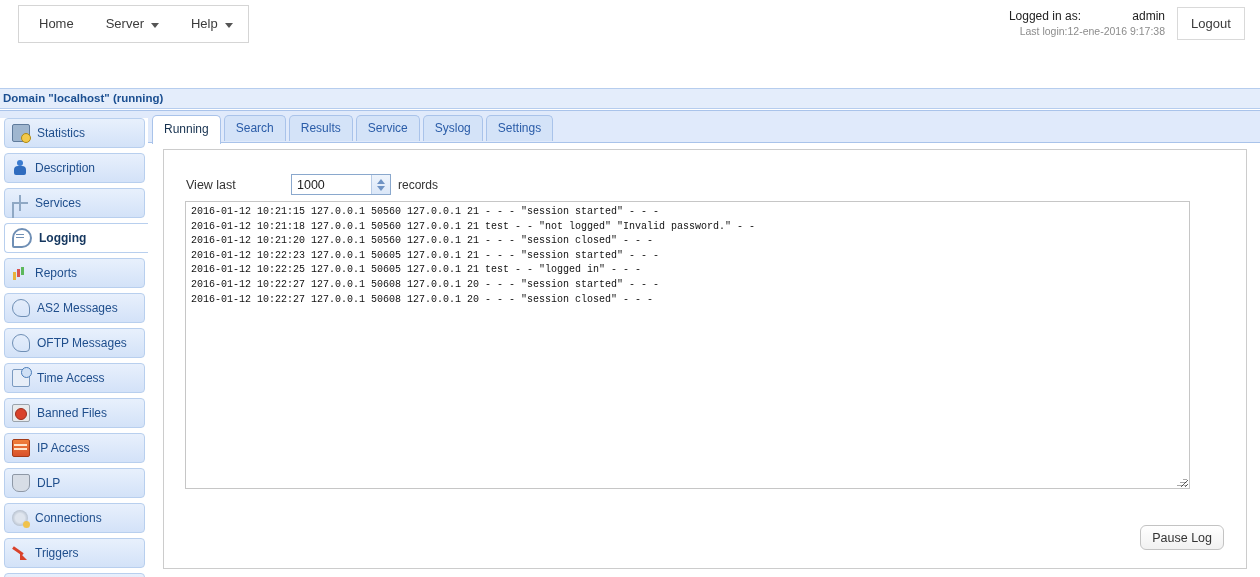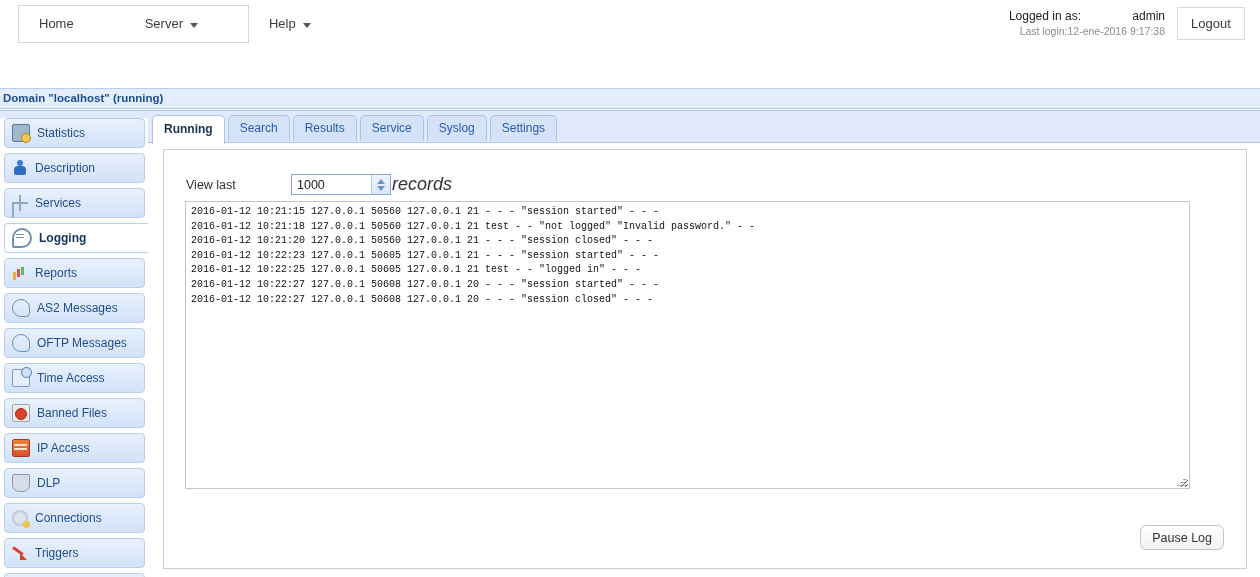--- a/index.html
+++ b/index.html
@@ -27,21 +27,20 @@
     position: absolute;
     left: 18px;
     top: 5px;
     width: 231px;
     height: 38px;
     border: 1px solid #d5d5d5;
     background: #ffffff;
     display: flex;
     align-items: center;
     box-sizing: border-box;
-    gap: 39px;
   }
   .navitem {
     font-size: 13px;
     color: #3b3b3b;
     padding: 0 16px;
     line-height: 36px;
     cursor: pointer;
     white-space: nowrap;
     display: flex;
     align-items: center;
@@ -140,21 +139,21 @@
     border: 1px solid #a9c3ea;
     border-bottom: none;
     border-radius: 5px 5px 0 0;
     cursor: pointer;
     white-space: nowrap;
     box-sizing: border-box;
   }
   .tab.active {
     background: #ffffff;
     color: #16314f;
-    font-weight: bold;
+    font-weight: normal;
     height: 29px;
     line-height: 27px;
   }
 
   
   .sidebar {
     position: absolute;
     left: 0;
     top: 118px;
     width: 148px;
@@ -292,24 +291,23 @@
     cursor: pointer;
   }
   .spinup, .spindown {
     width: 0; height: 0;
     border-left: 4px solid transparent;
     border-right: 4px solid transparent;
   }
   .spinup { border-bottom: 5px solid #6f93c4; }
   .spindown { border-top: 5px solid #6f93c4; }
   .recordslabel {
-    font-size: 18px;
+    font-size: 12px;
     color: #333;
-    margin-left: 1px;
-    font-style: italic;
+    margin-left: 7px;
   }
 
   .logbox {
     position: absolute;
     left: 21px;
     top: 51px;
     width: 1005px;
     height: 288px;
     border: 1px solid #c6c6c6;
     background: #ffffff;

